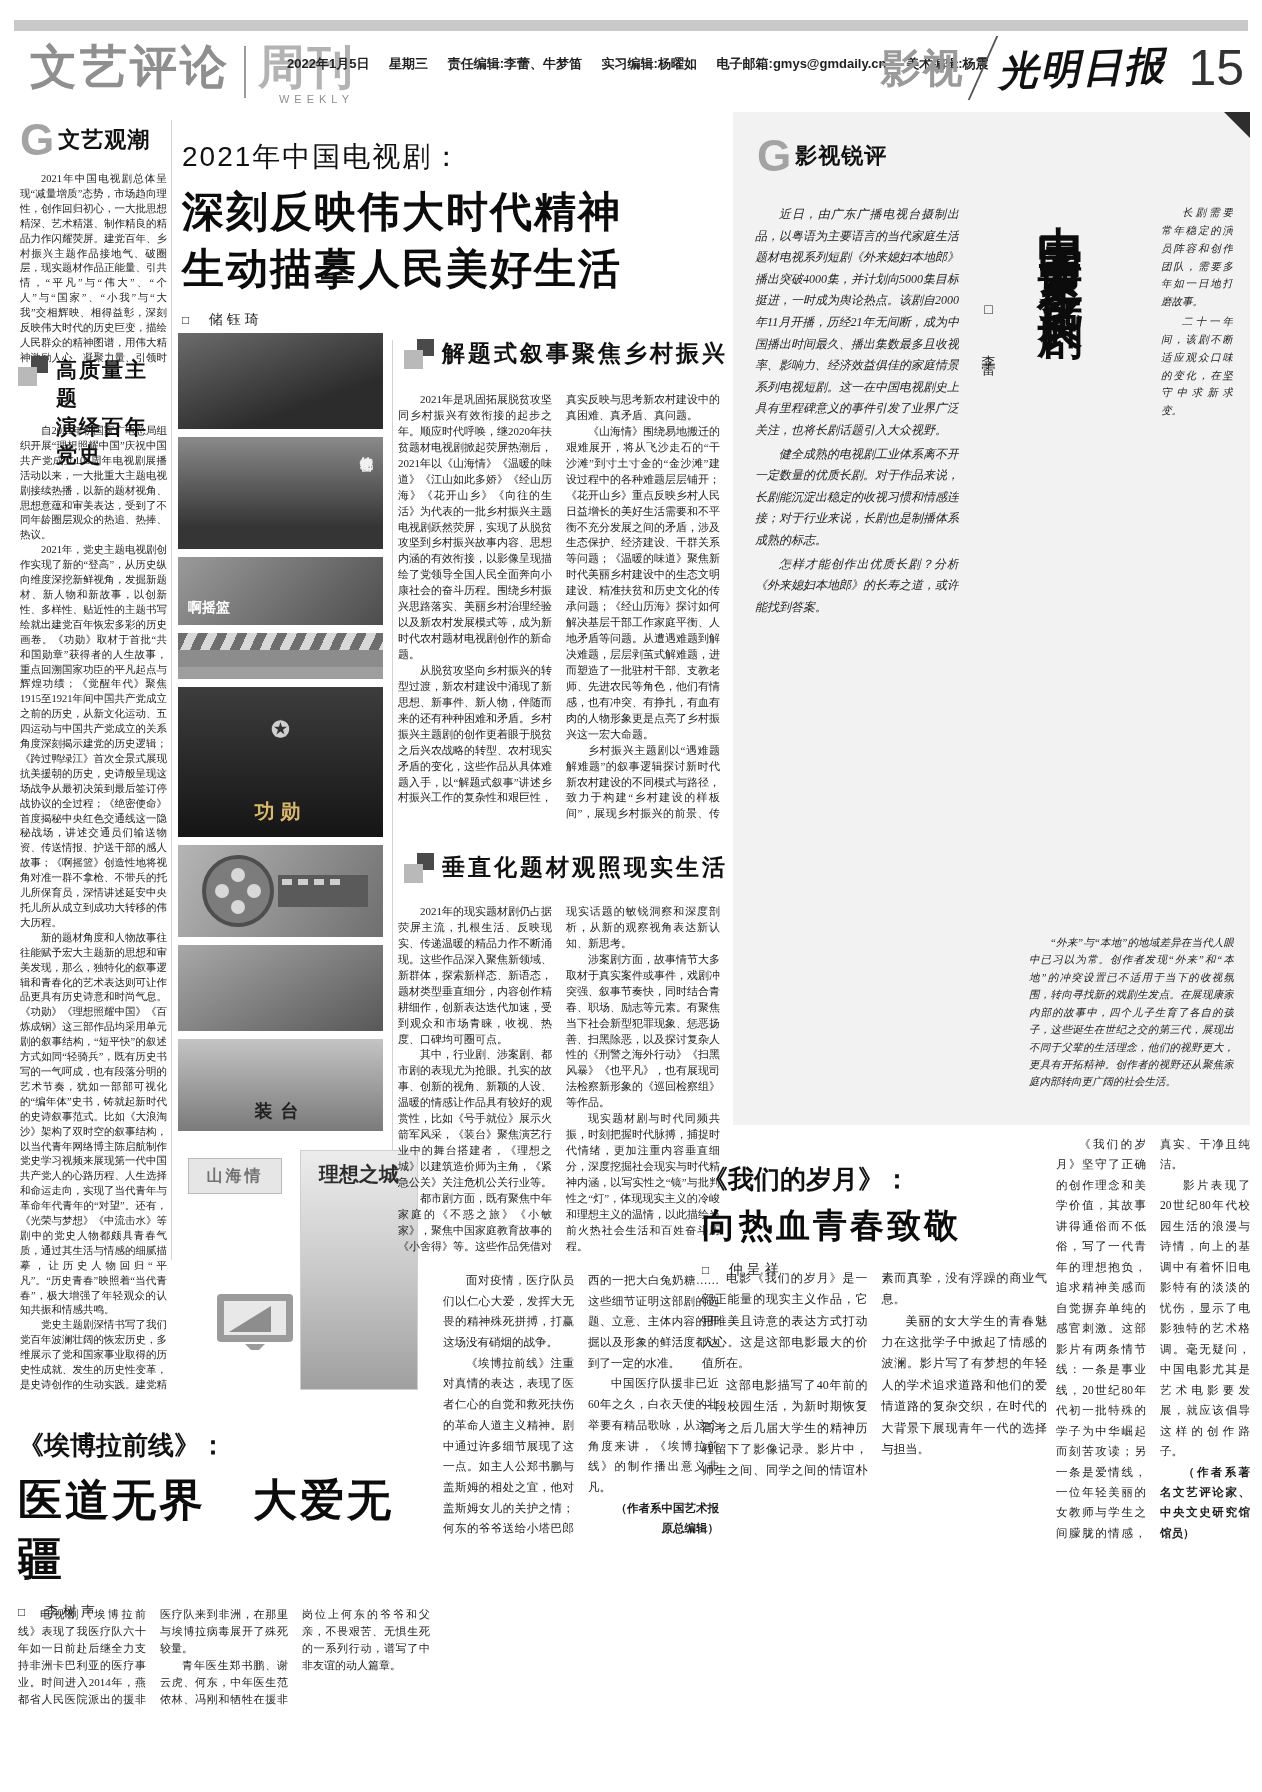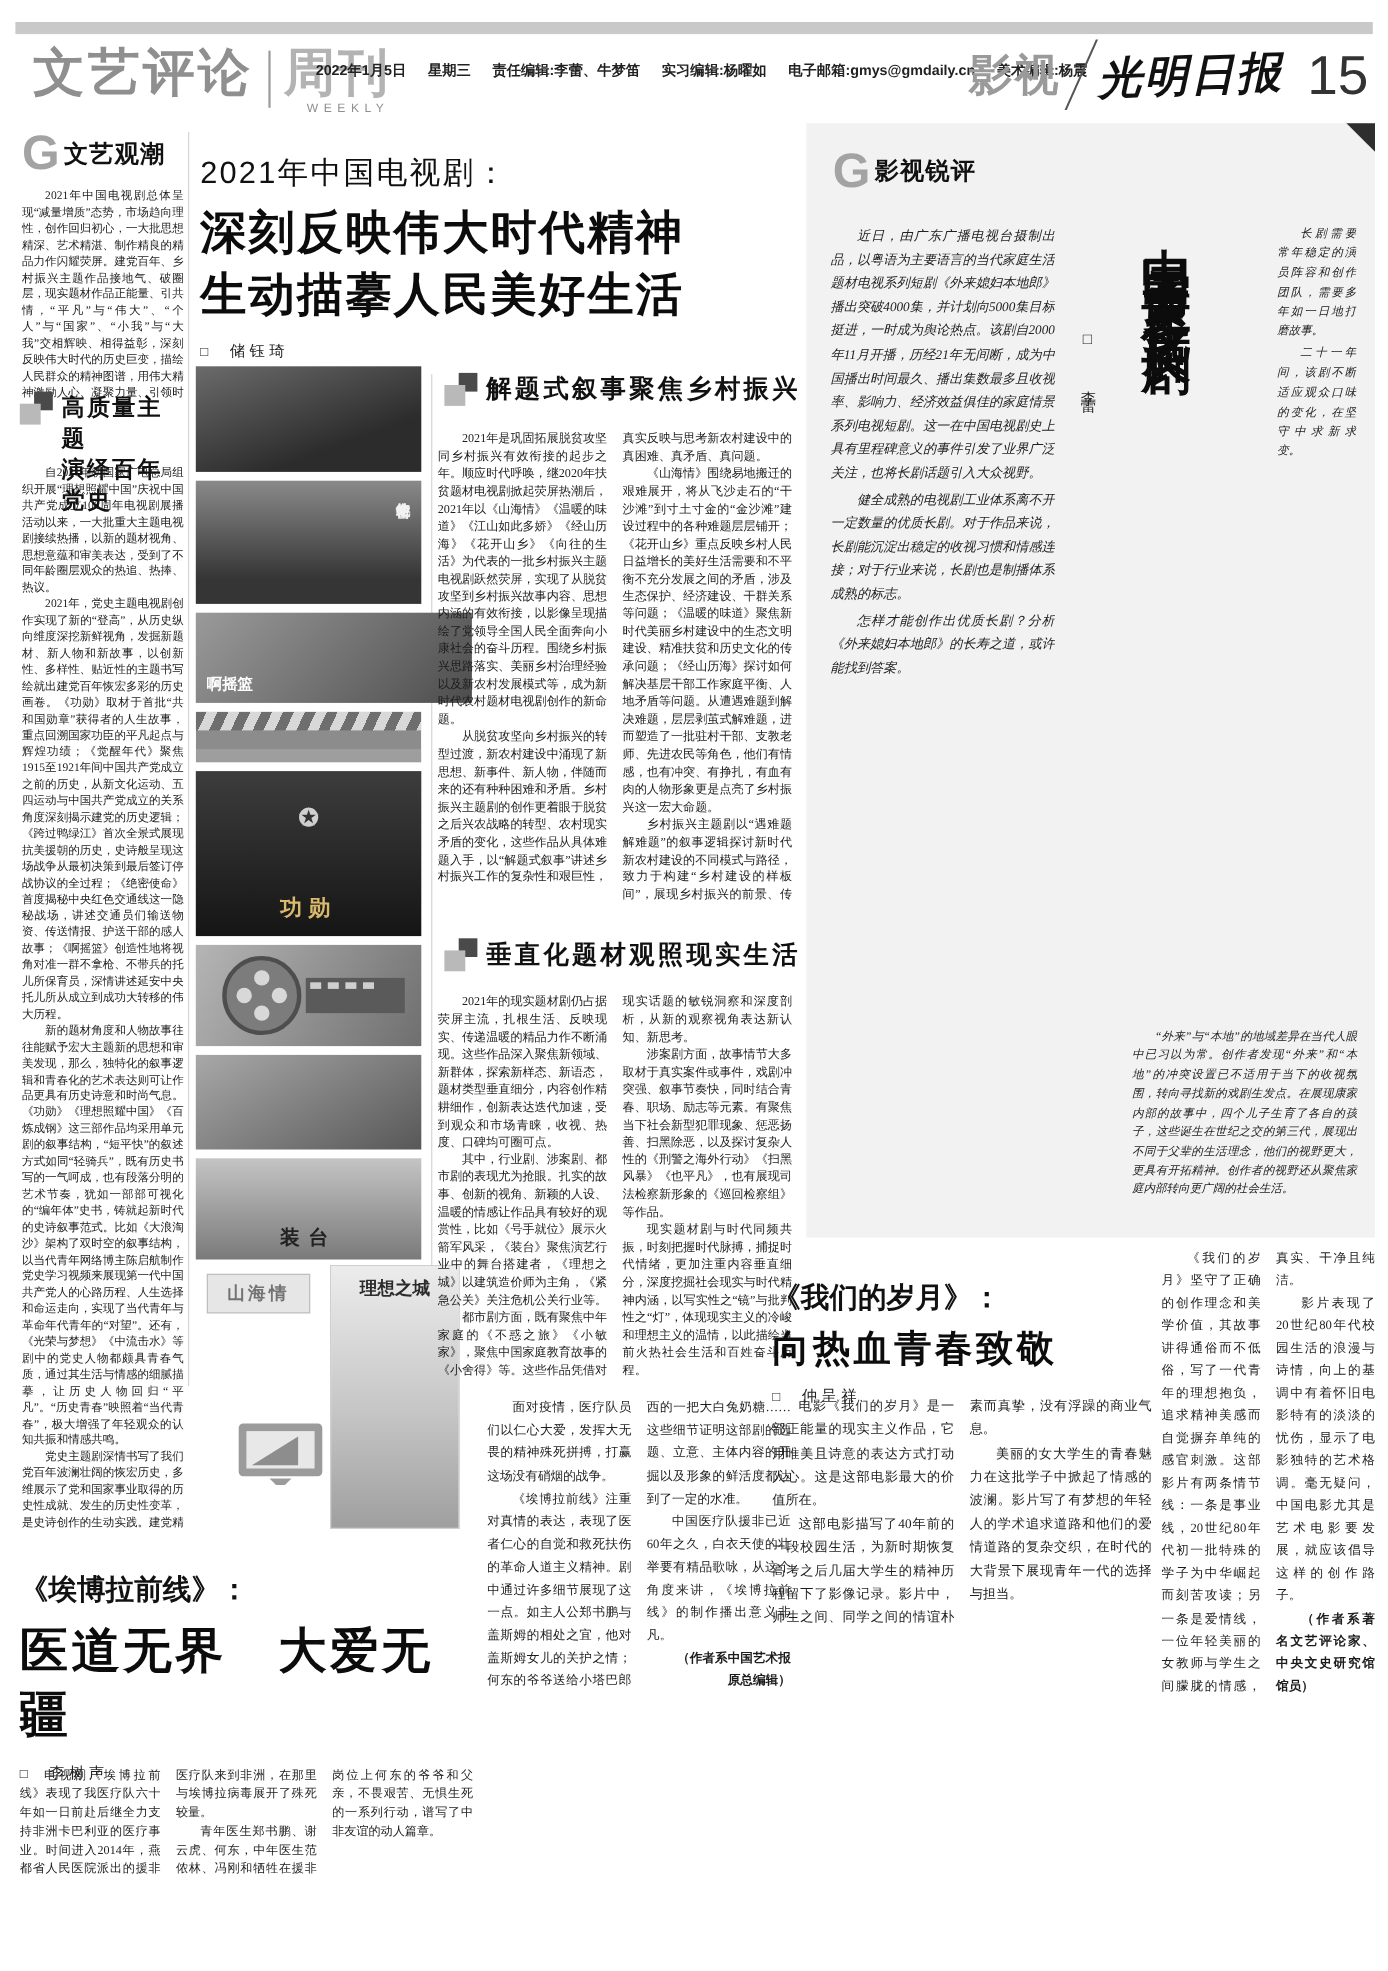--- a/index.html
+++ b/index.html
@@ -133,21 +133,21 @@
       <span class="box">□</span>
       <span>储钰琦</span>
     </div>
   </div>
 
   <div class="abs poster-stack">
     <div class="poster" style="height:96px;background:linear-gradient(160deg,#6b6b6b,#2c2c2c 70%);"></div>
     <div class="poster" style="height:112px;background:linear-gradient(180deg,#8a8a8a,#353535 80%);">
       <span class="cap vert" style="right:8px;top:10px;color:#f2f2f2;font-size:13px;">绝密使命</span>
     </div>
-    <div class="poster" style="height:82px;background:linear-gradient(135deg,#9a9a9a,#4d4d4d);padding-left:46px;">
+    <div class="poster" style="height:68px;background:linear-gradient(135deg,#9a9a9a,#4d4d4d);">
       <span class="cap" style="left:10px;bottom:8px;color:#fff;font-size:14px;">啊摇篮</span>
     </div>
     <div class="poster" style="height:46px;">
       <div class="clapper">
           <div class="top"></div>
           <div class="bot"></div>
         </div>
     </div>
     <div class="poster" style="height:150px;background:linear-gradient(180deg,#3d3d3d,#151515);">
       <span class="cap" style="left:50%;transform:translateX(-50%);top:30px;color:#cfcfcf;font-size:22px;">✪</span>
@@ -169,21 +169,21 @@
     </div>
     <div class="poster" style="height:86px;background:linear-gradient(150deg,#a8a8a8,#585858);"></div>
     <div class="poster" style="height:92px;background:linear-gradient(180deg,#c4c4c4,#7a7a7a);">
       <span class="cap" style="left:50%;transform:translateX(-50%);bottom:8px;color:#222;font-size:18px;letter-spacing:8px;">装台</span>
     </div>
   </div>
   <div class="abs" style="left:188px;top:1158px;width:92px;height:34px;background:#e6e6e6;border:1px solid #bbb;display:flex;align-items:center;justify-content:center;">
     <span style="font-size:16px;font-weight:700;color:#737373;letter-spacing:3px;">山海情</span>
   </div>
   <div class="abs poster" style="left:300px;top:1150px;width:116px;height:238px;background:linear-gradient(180deg,#ececec,#c6c6c6 55%,#9f9f9f);border:1px solid #cfcfcf;">
-    <span class="cap" style="left:50%;transform:translateX(-50%);top:10px;color:#2b2b2b;font-size:16px;white-space:nowrap;">理想之城</span>
+    <span class="cap" style="left:50%;transform:translateX(-50%);top:10px;color:#2b2b2b;font-size:20px;white-space:nowrap;">理想之城</span>
   </div>
   <div class="abs tv-icon" style="left:215px;top:1292px;">
     <svg width="80" height="62" viewBox="0 0 80 62">
       <rect x="2" y="2" width="76" height="48" rx="4" fill="#9b9b9b"></rect>
       <rect x="9" y="9" width="62" height="34" fill="#e8e8e8"></rect>
       <path d="M14 40 L56 14 L56 40 Z" fill="#8d8d8d"></path>
       <path d="M30 52 L50 52 L44 58 L36 58 Z" fill="#9b9b9b"></path>
     </svg>
   </div>
 

